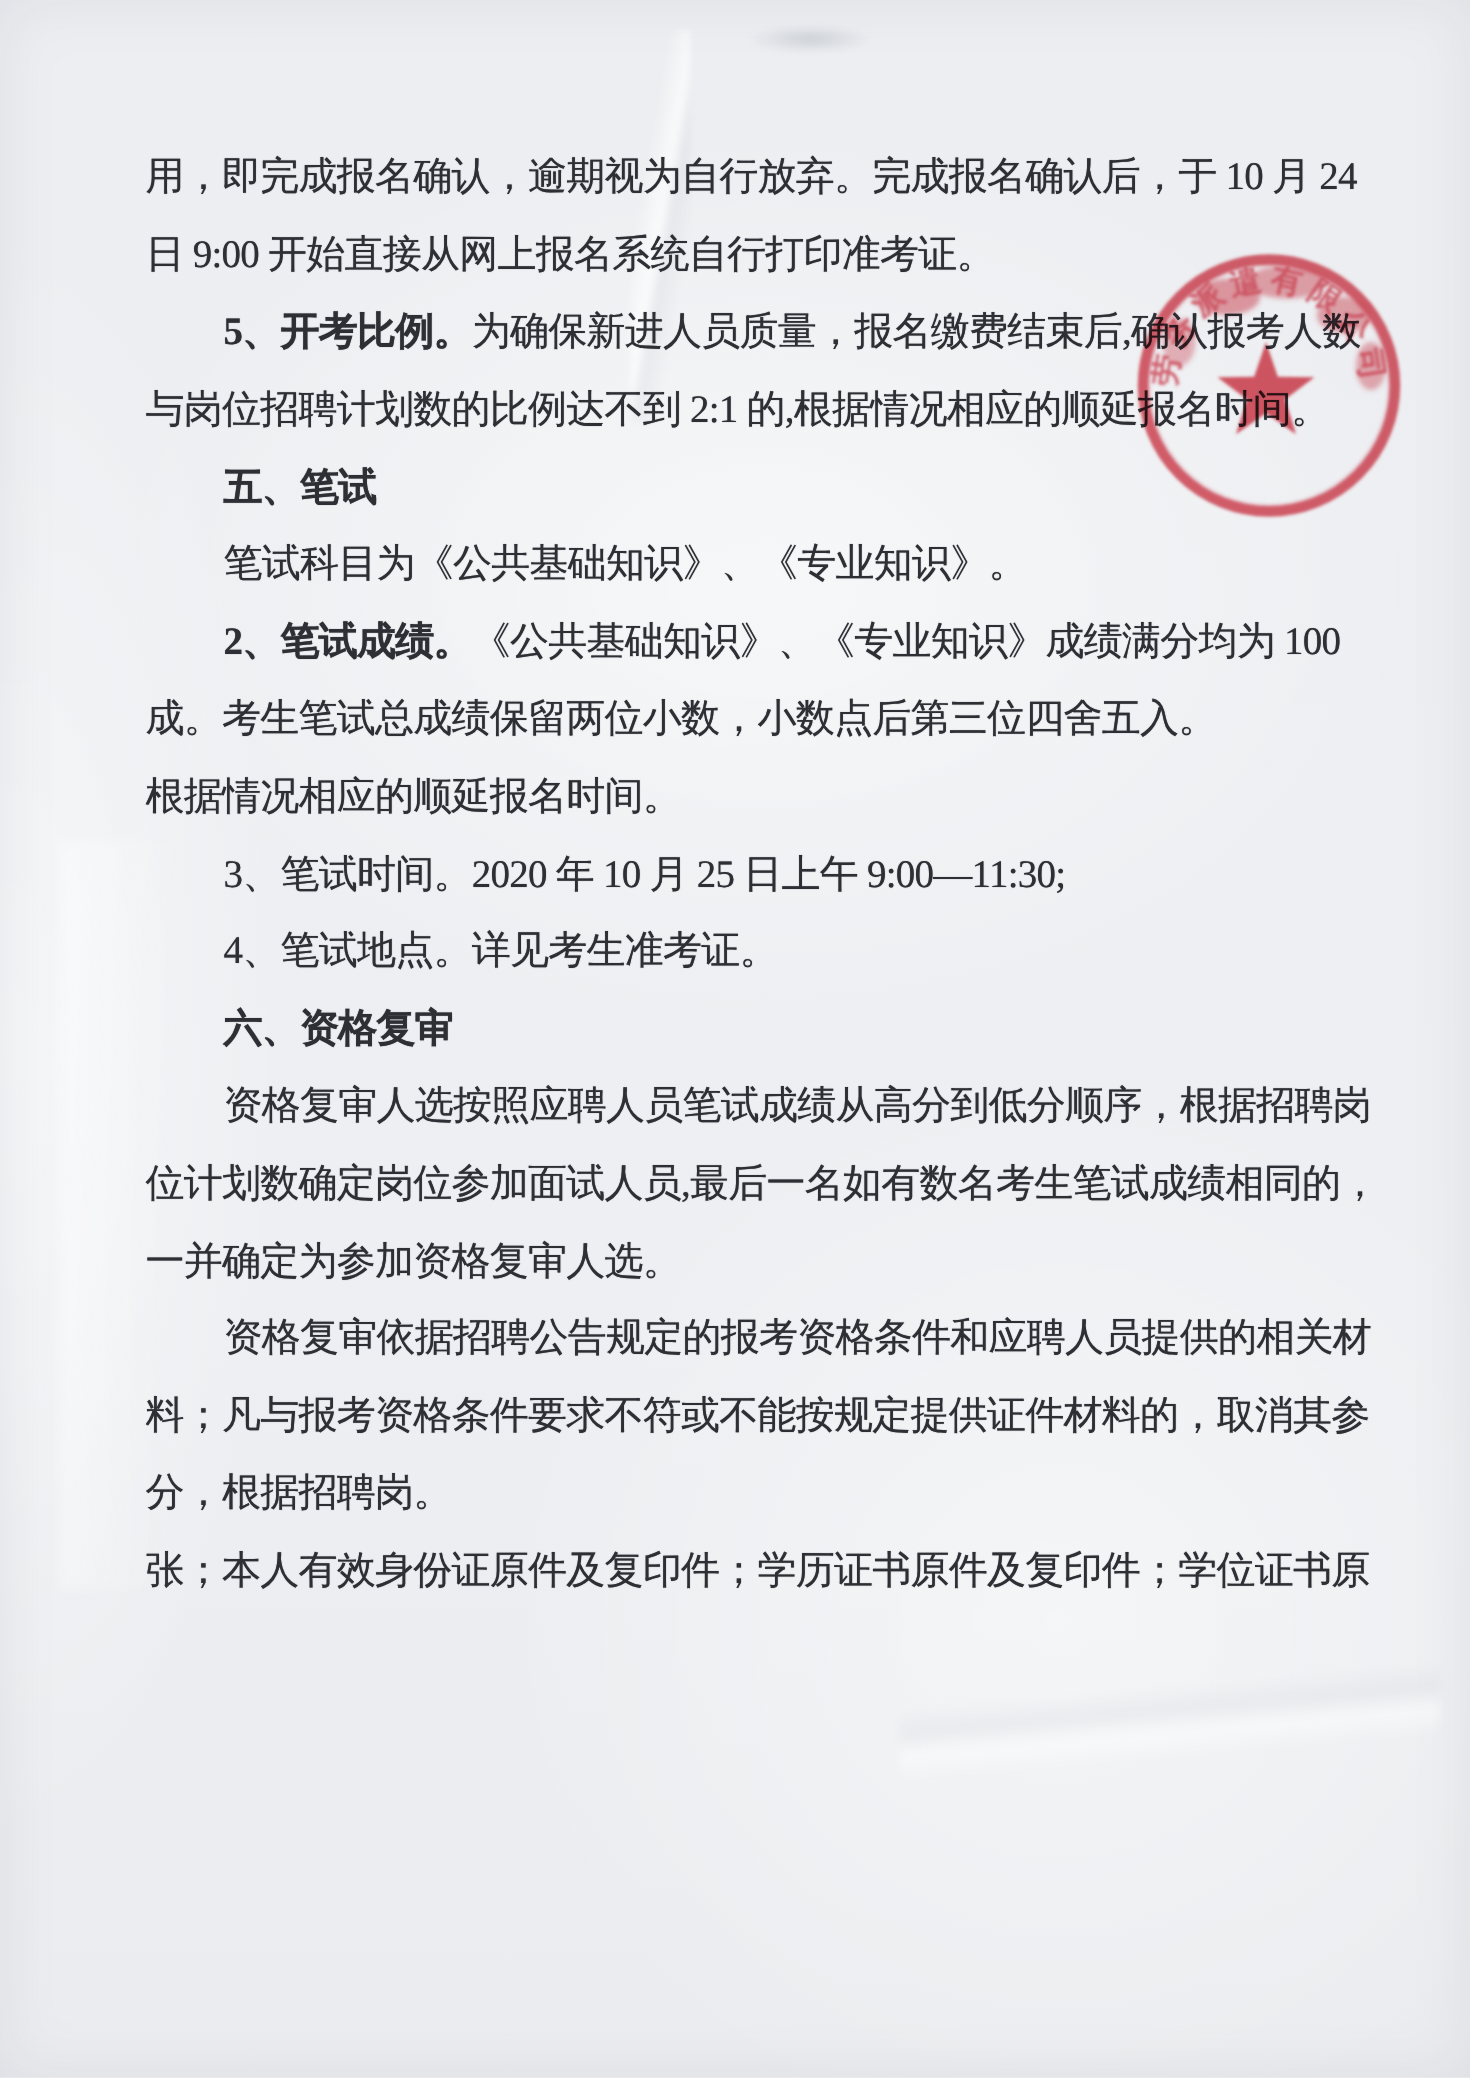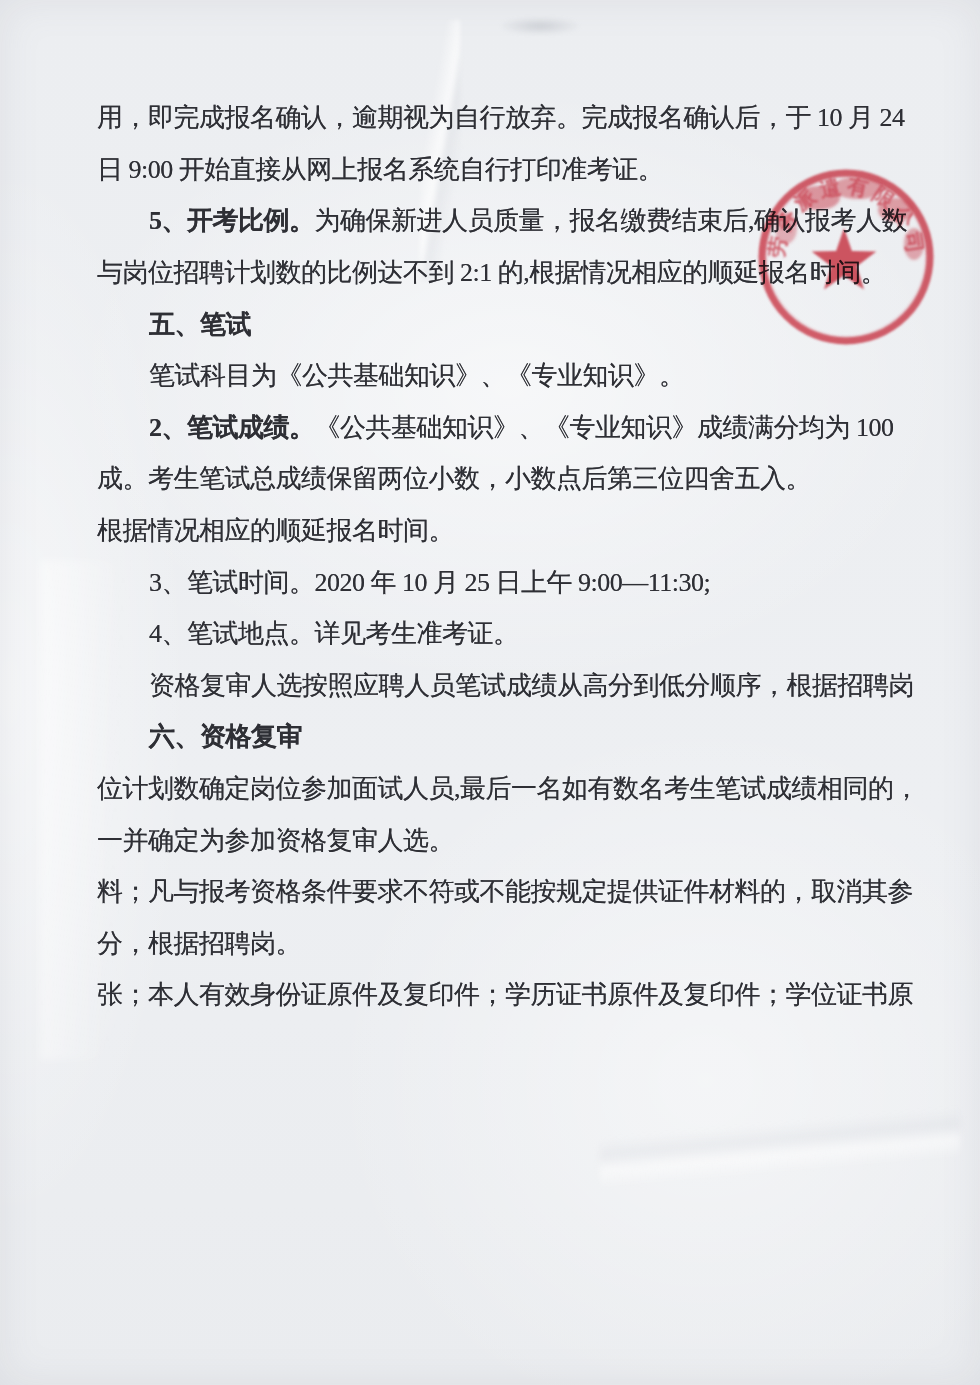--- a/index.html
+++ b/index.html
@@ -84,30 +84,33 @@
       <div class="line">
         <span>根据情况相应的顺延报名时间。</span>
       </div>
       <div class="line indent">
         <span>3、笔试时间。2020 年 10 月 25 日上午 9:00—11:30;</span>
       </div>
       <div class="line indent">
         <span>4、笔试地点。详见考生准考证。</span>
       </div>
       <div class="line indent">
-        <span>资格复审人选按照应聘人员笔试成绩从高分到低分顺序，根据招聘岗</span>
+        <span class="b">六、资格复审</span>
       </div>
       <div class="line indent">
-        <span class="b">六、资格复审</span>
+        <span>资格复审人选按照应聘人员笔试成绩从高分到低分顺序，根据招聘岗</span>
       </div>
       <div class="line">
         <span>位计划数确定岗位参加面试人员,最后一名如有数名考生笔试成绩相同的，</span>
       </div>
       <div class="line">
         <span>一并确定为参加资格复审人选。</span>
+      </div>
+      <div class="line indent">
+        <span>资格复审依据招聘公告规定的报考资格条件和应聘人员提供的相关材</span>
       </div>
       <div class="line">
         <span>料；凡与报考资格条件要求不符或不能按规定提供证件材料的，取消其参</span>
       </div>
       <div class="line">
         <span>分，根据招聘岗。</span>
       </div>
       <div class="line">
         <span>张；本人有效身份证原件及复印件；学历证书原件及复印件；学位证书原</span>
       </div>

